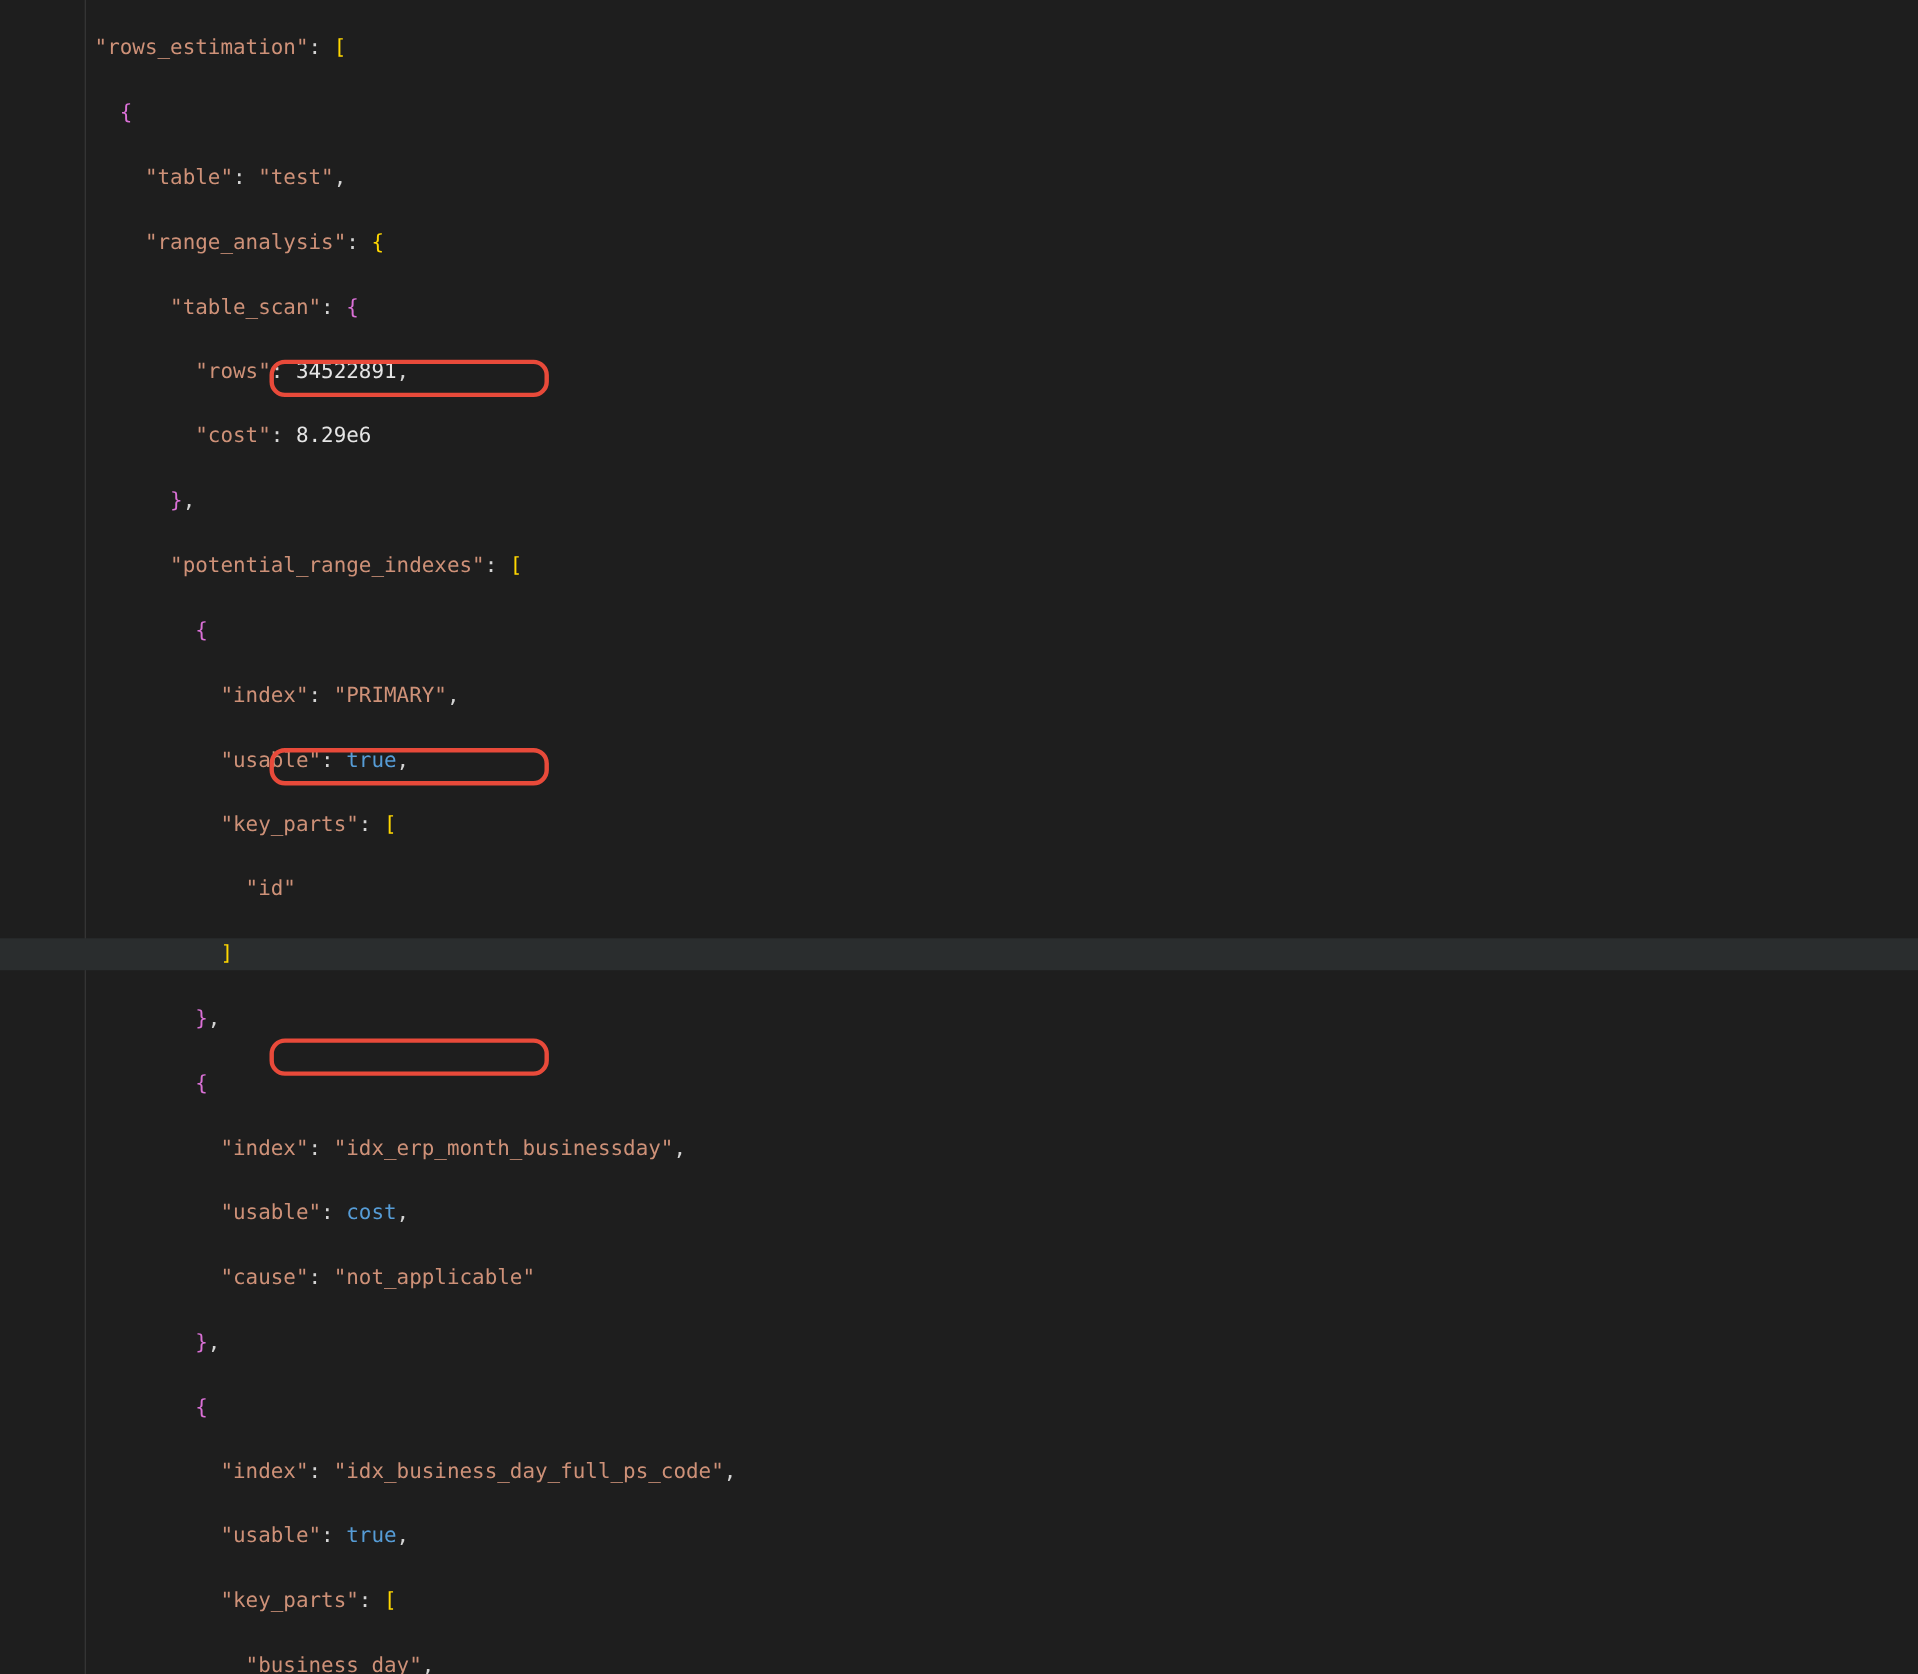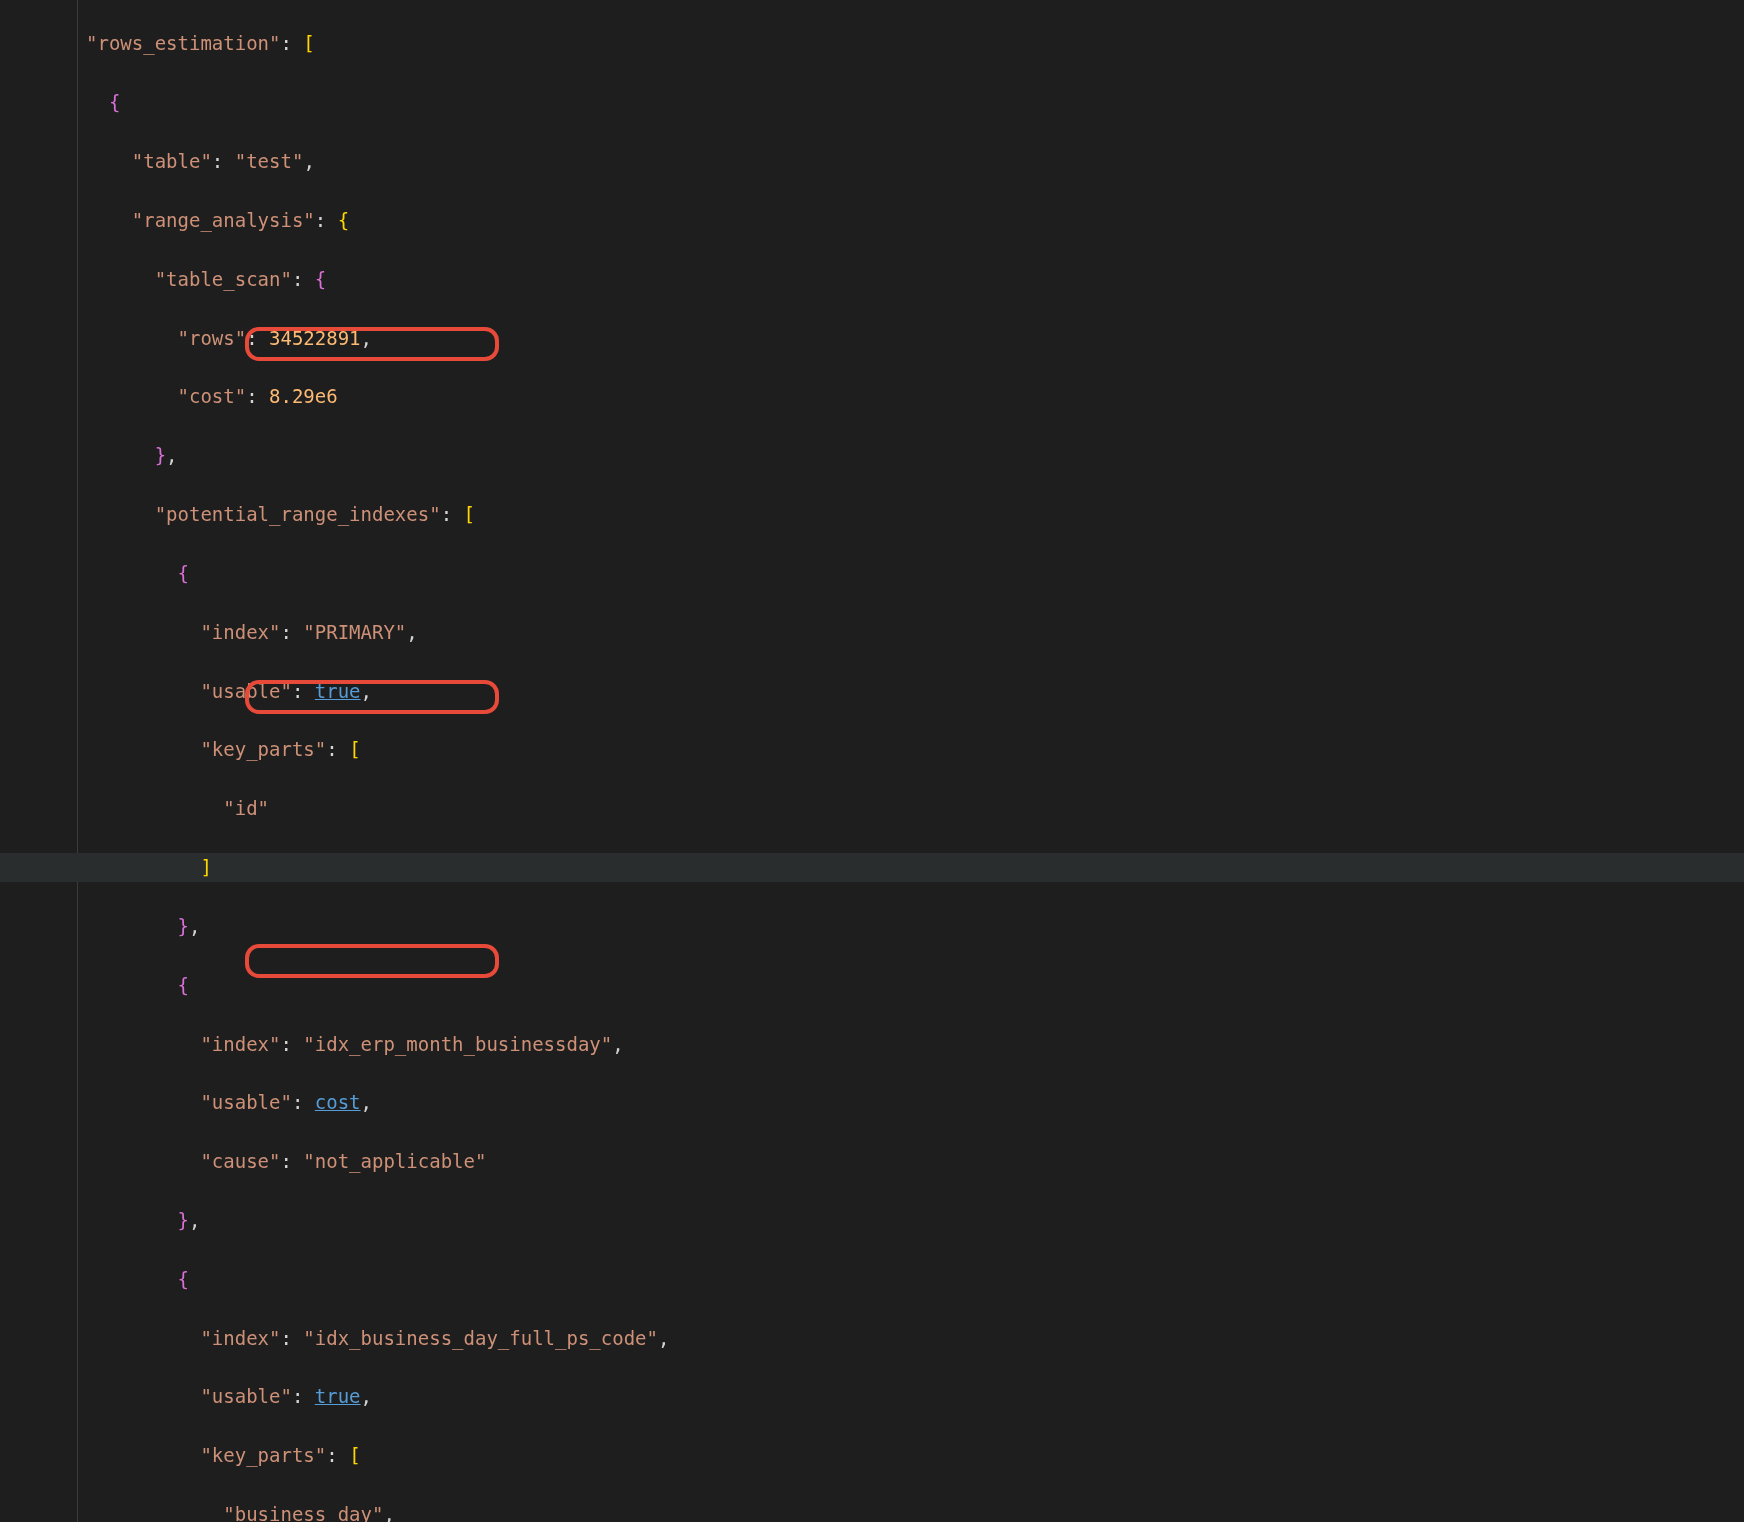--- a/index.html
+++ b/index.html
@@ -36,22 +36,22 @@
     position: absolute;
     top: 0;
     bottom: 0;
     width: 1px;
     background: #3b3b3b;
   }
   .line { height: 29.4px; position: relative; } 
   .s  { color: #ce9178; } 
   .q  { color: #ce9178; } 
   .p  { color: #d4d4d4; } 
-  .n  { color: #fdba74; } 
-  .b  { color: #569cd6; text-decoration: underline; } 
+  .n  { color: #e5e5e5; } 
+  .b  { color: #569cd6; } 
   .br { color: #ffd700; } 
   .bc { color: #da70d6; } 
   .box {
     position: absolute;
     border: 4px solid #e84a3a;
     border-radius: 14px;
     pointer-events: none;
     z-index: 5;
   }
   .line-highlight-bar {

